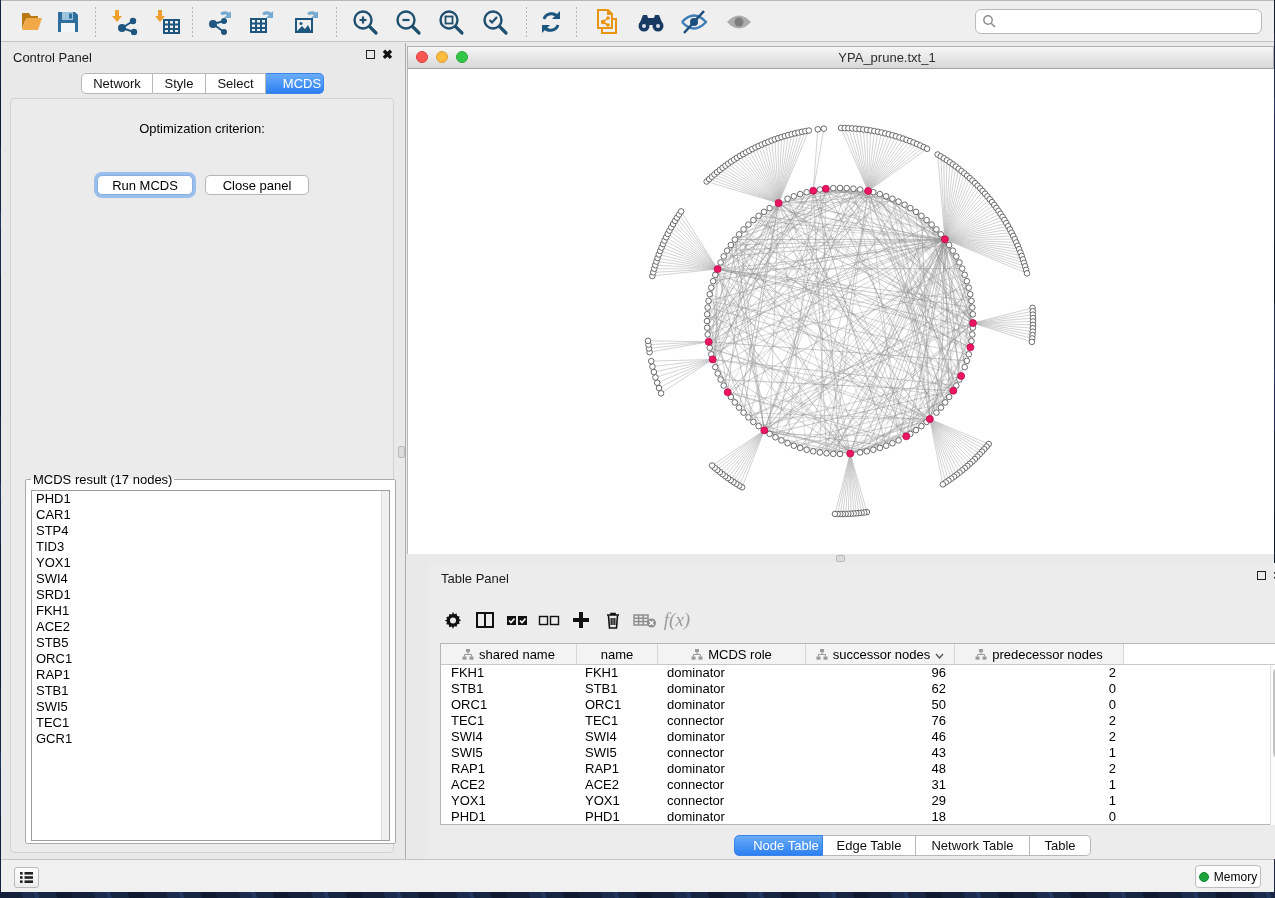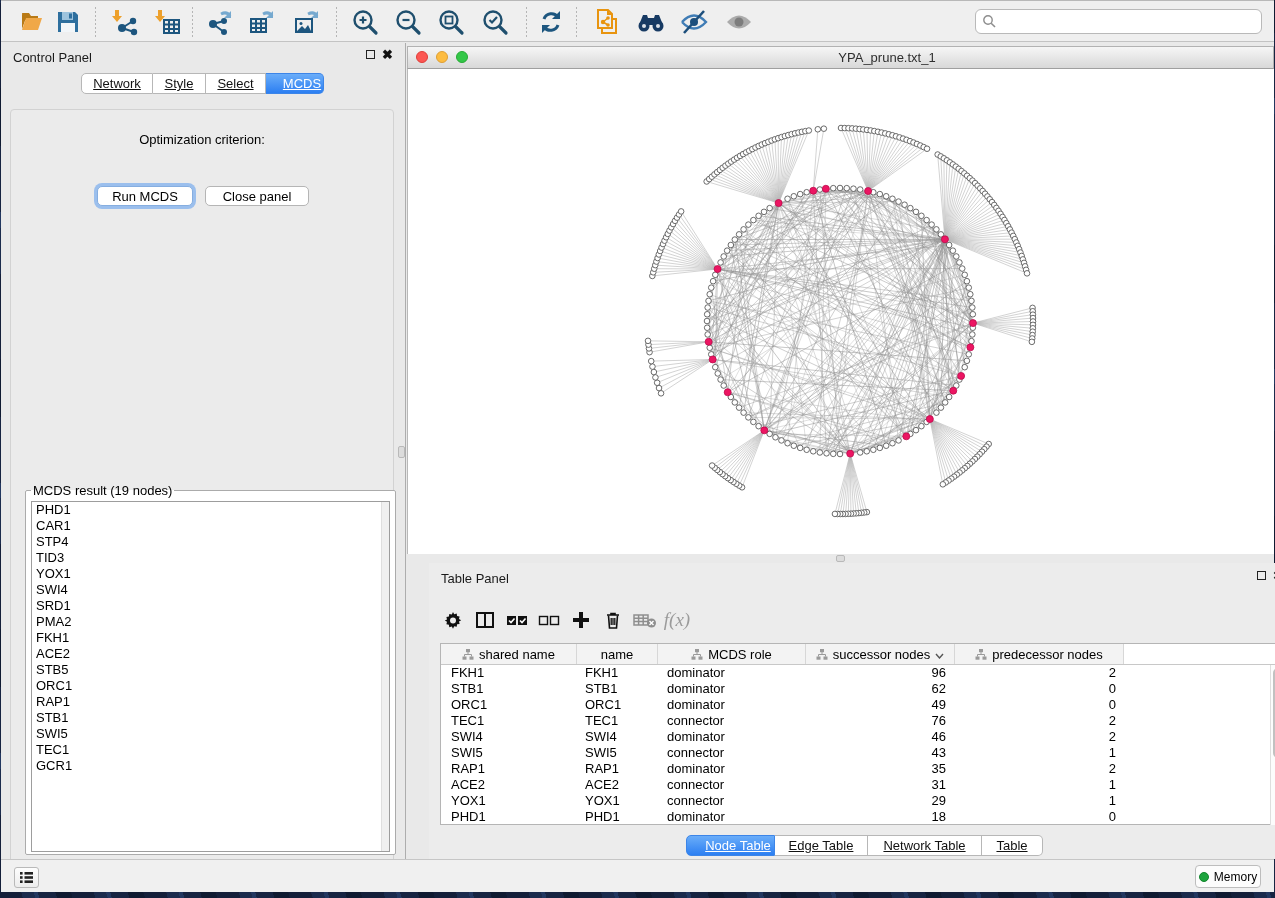--- a/index.html
+++ b/index.html
@@ -29,27 +29,27 @@
     display:flex; align-items:center; padding-left:6px;
   }
   .searchbox input { border:none; outline:none; flex:1; font-size:13px; font-family:inherit; background:transparent; }
   
   .control-panel { position:absolute; left:0; top:42px; width:405px; height:816px; background:#e9e9e9; border-right:1px solid #adadad; }
   .panel-title { position:absolute; left:12px; top:7px; font-size:13px; color:#1a1a1a; }
   .panel-icons { position:absolute; right:12px; top:7px; display:flex; gap:7px; align-items:center; }
   .tabset { position:absolute; display:flex; height:21px; }
   .seg {
     height:21px; background:#fff; border:1px solid #b7b7b7; border-left:none;
-    font-size:13px; color:#111; display:flex; align-items:center; justify-content:center;text-decoration:underline;
+    font-size:13px; color:#111; display:flex; align-items:center; justify-content:center;
   }
   .seg:first-child { border-left:1px solid #b7b7b7; border-radius:5px 0 0 5px; }
   .seg:last-child { border-radius:0 5px 5px 0; }
   .seg.sel { background:linear-gradient(180deg,#6aadf9 0%, #2c7ff2 100%); color:#fff; border-color:#3c85e8;padding-left:15px; }
   .tabpane {
-    position:absolute; left:9px; top:66px; width:384px; height:755px;
+    position:absolute; left:9px; top:55px; width:384px; height:755px;
     background:#ebebeb; border:1px solid #d2d2d2; border-radius:4px;
   }
   .opt-label { position:absolute; left:0; width:100%; text-align:center; top:22px; font-size:13px; color:#000; }
   .combo {
     position:absolute; left:35px; top:42px; width:313px; height:22px;
     background:#fff; border:1px solid #b4b4b4; border-radius:5px;
     font-size:13px; color:#000; display:flex; align-items:center; padding-left:9px;
   }
   .combo .stepper {
     position:absolute; right:-1px; top:-1px; width:19px; height:22px;
@@ -94,21 +94,21 @@
   .ntable { position:absolute; left:11px; top:80px; width:847px; height:182px; background:#fff; border:1px solid #b5b5b5; }
   .thead { position:absolute; left:0; top:0; width:100%; height:21px; background:linear-gradient(to right, #f3f3f3 683px, #ffffff 683px); border-bottom:1px solid #c8c8c8; }
   .th { position:absolute; top:0; height:20px; display:flex; align-items:center; justify-content:center; gap:5px;
         border-right:1px solid #d7d7d7; font-size:13px; color:#000; }
   .trows { position:absolute; left:0; top:21px; width:100%; }
   .tr { position:relative; height:16px; font-size:13px; color:#000; }
   .td { position:absolute; top:0; line-height:16px; }
   .num { text-align:right; }
   .tscroll { position:absolute; right:0; top:21px; width:16px; height:160px; background:#fcfcfc; border-left:1px solid #dedede; }
   .tthumb { position:absolute; left:2px; width:10px; border-radius:5px; background:#c1c1c1; }
-  .bottom-tabs { position:absolute; }
+  .bottom-tabs { position:absolute;margin-left:48px; }
   
   .statusbar { position:absolute; left:0; top:858px; width:100%; height:33px; background:#f0f0f0; border-top:1px solid #c6c6c6; }
   .sb-left-btn { position:absolute; left:13px; top:7px; width:25px; height:21px; background:linear-gradient(#fdfdfd,#ededed);
     border:1px solid #b9b9b9; border-radius:3px; display:flex; align-items:center; justify-content:center; }
   .memory-btn { position:absolute; right:13px; top:5px; width:66px; height:23px; background:#fcfcfc; border:1px solid #bdbdbd;
     border-radius:4px; display:flex; align-items:center; justify-content:center; gap:5px; font-size:12px; color:#000; }
   .memdot { width:10px; height:10px; border-radius:50%; background:#1ca33c; border:1px solid #12862d; }
   .float-ico { width:9px; height:9px; border:1.5px solid #222; background:transparent; display:inline-block; }
   .close-ico { font-size:13px; font-weight:bold; color:#111; line-height:9px; }
 </style>
@@ -273,31 +273,30 @@
         <div class="seg" style="width: 72px;">Network</div>
         <div class="seg" style="width: 53px;">Style</div>
         <div class="seg" style="width: 60px;">Select</div>
         <div class="seg sel" style="width: 58px;">MCDS</div>
       </div>
     <div class="tabpane">
       <div class="opt-label">Optimization criterion:</div>
       <button class="pbtn focusring" style="left:86px; top:76px; width:96px;">Run MCDS</button>
       <button class="pbtn" style="left:194px; top:76px; width:104px;">Close panel</button>
       <fieldset class="mcds">
-        <legend>MCDS result (19 nodes)</legend>
+        <legend>MCDS result (17 nodes)</legend>
         <div class="mcds-list" id="mcds-list">
           <div class="mcds-scroll"></div>
         <div class="mcds-item">PHD1</div>
             <div class="mcds-item">CAR1</div>
             <div class="mcds-item">STP4</div>
             <div class="mcds-item">TID3</div>
             <div class="mcds-item">YOX1</div>
             <div class="mcds-item">SWI4</div>
             <div class="mcds-item">SRD1</div>
-            <div class="mcds-item">PMA2</div>
             <div class="mcds-item">FKH1</div>
             <div class="mcds-item">ACE2</div>
             <div class="mcds-item">STB5</div>
             <div class="mcds-item">ORC1</div>
             <div class="mcds-item">RAP1</div>
             <div class="mcds-item">STB1</div>
             <div class="mcds-item">SWI5</div>
             <div class="mcds-item">TEC1</div>
             <div class="mcds-item">GCR1</div>
           </div>
@@ -1267,21 +1266,21 @@
             <div class="td" style="left: 10px; width: 120px;">STB1</div>
             <div class="td" style="left: 144px; width: 70px;">STB1</div>
             <div class="td" style="left: 226px; width: 120px;">dominator</div>
             <div class="td num" style="left: 385px; width: 120px;">62</div>
             <div class="td num" style="left: 555px; width: 120px;">0</div>
           </div>
           <div class="tr">
             <div class="td" style="left: 10px; width: 120px;">ORC1</div>
             <div class="td" style="left: 144px; width: 70px;">ORC1</div>
             <div class="td" style="left: 226px; width: 120px;">dominator</div>
-            <div class="td num" style="left: 385px; width: 120px;">49</div>
+            <div class="td num" style="left: 385px; width: 120px;">50</div>
             <div class="td num" style="left: 555px; width: 120px;">0</div>
           </div>
           <div class="tr">
             <div class="td" style="left: 10px; width: 120px;">TEC1</div>
             <div class="td" style="left: 144px; width: 70px;">TEC1</div>
             <div class="td" style="left: 226px; width: 120px;">connector</div>
             <div class="td num" style="left: 385px; width: 120px;">76</div>
             <div class="td num" style="left: 555px; width: 120px;">2</div>
           </div>
           <div class="tr">
@@ -1295,21 +1294,21 @@
             <div class="td" style="left: 10px; width: 120px;">SWI5</div>
             <div class="td" style="left: 144px; width: 70px;">SWI5</div>
             <div class="td" style="left: 226px; width: 120px;">connector</div>
             <div class="td num" style="left: 385px; width: 120px;">43</div>
             <div class="td num" style="left: 555px; width: 120px;">1</div>
           </div>
           <div class="tr">
             <div class="td" style="left: 10px; width: 120px;">RAP1</div>
             <div class="td" style="left: 144px; width: 70px;">RAP1</div>
             <div class="td" style="left: 226px; width: 120px;">dominator</div>
-            <div class="td num" style="left: 385px; width: 120px;">35</div>
+            <div class="td num" style="left: 385px; width: 120px;">48</div>
             <div class="td num" style="left: 555px; width: 120px;">2</div>
           </div>
           <div class="tr">
             <div class="td" style="left: 10px; width: 120px;">ACE2</div>
             <div class="td" style="left: 144px; width: 70px;">ACE2</div>
             <div class="td" style="left: 226px; width: 120px;">connector</div>
             <div class="td num" style="left: 385px; width: 120px;">31</div>
             <div class="td num" style="left: 555px; width: 120px;">1</div>
           </div>
           <div class="tr">

